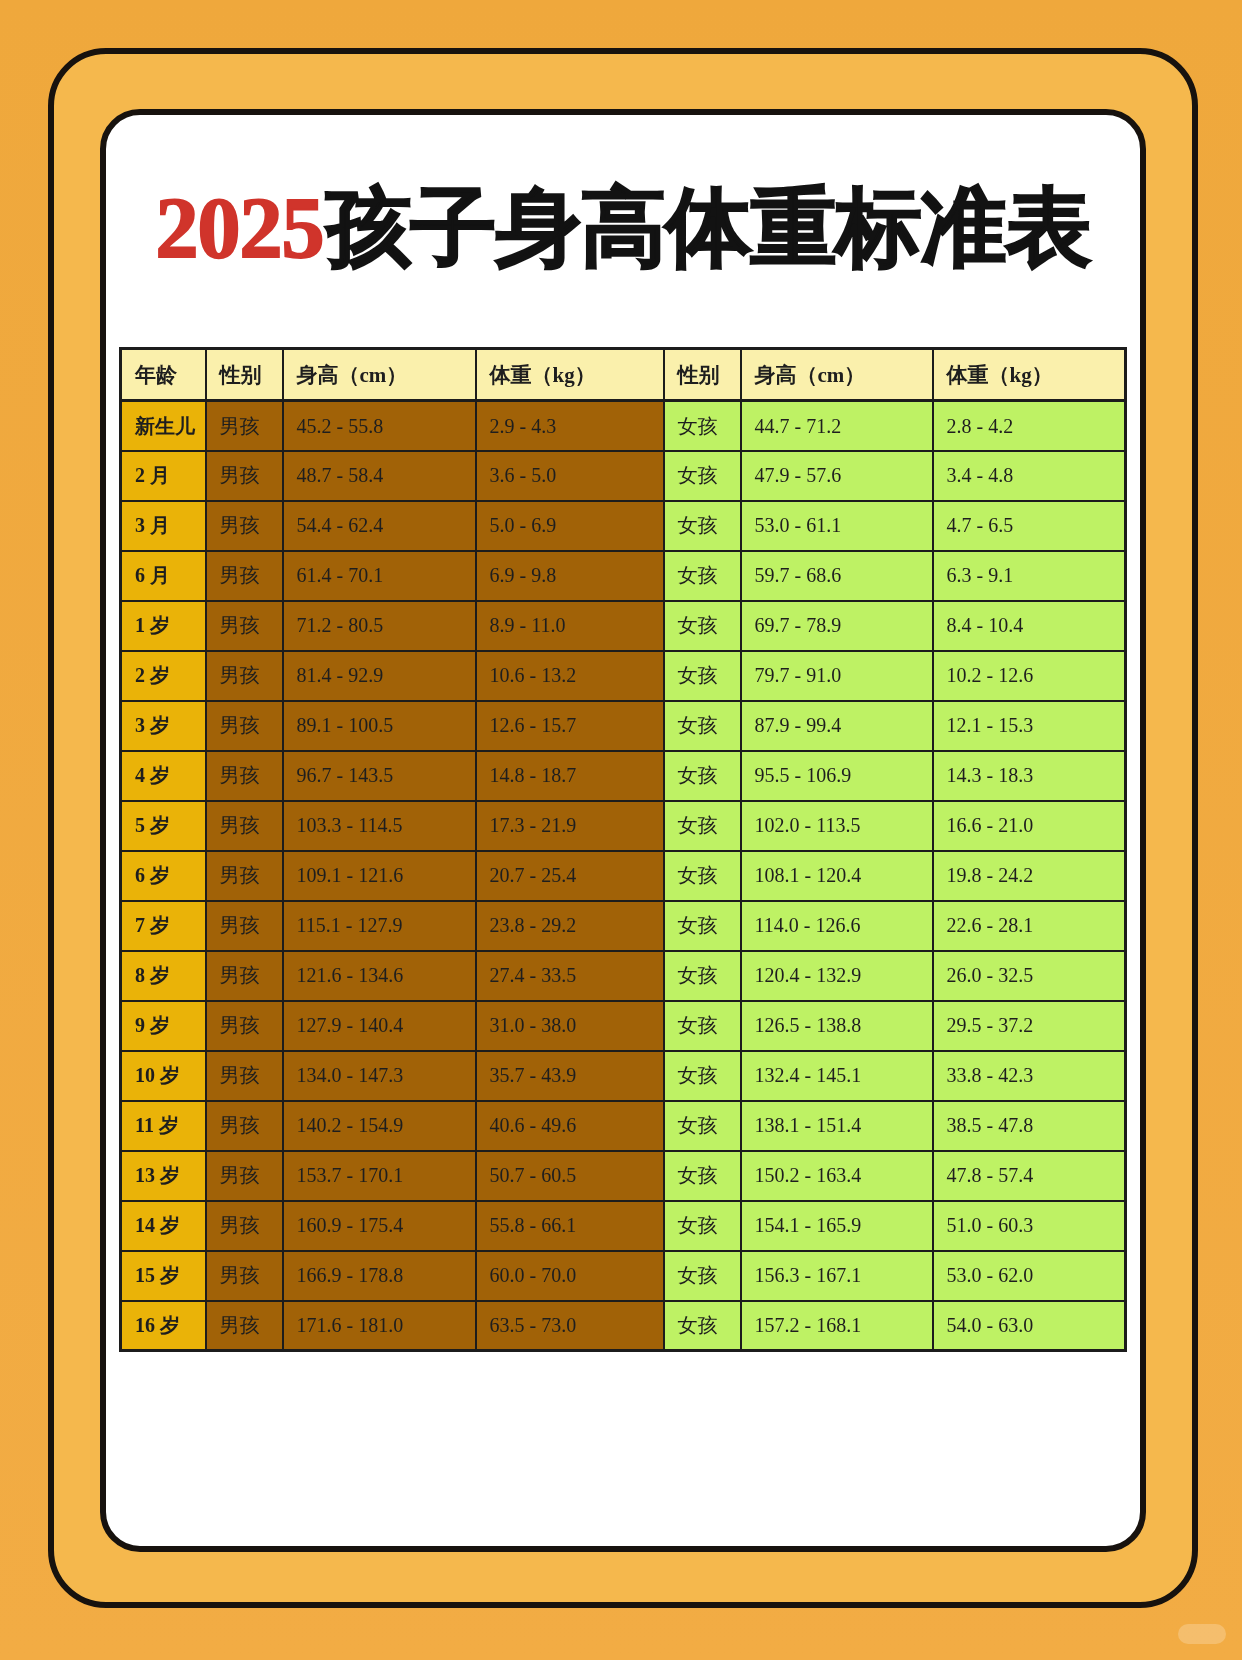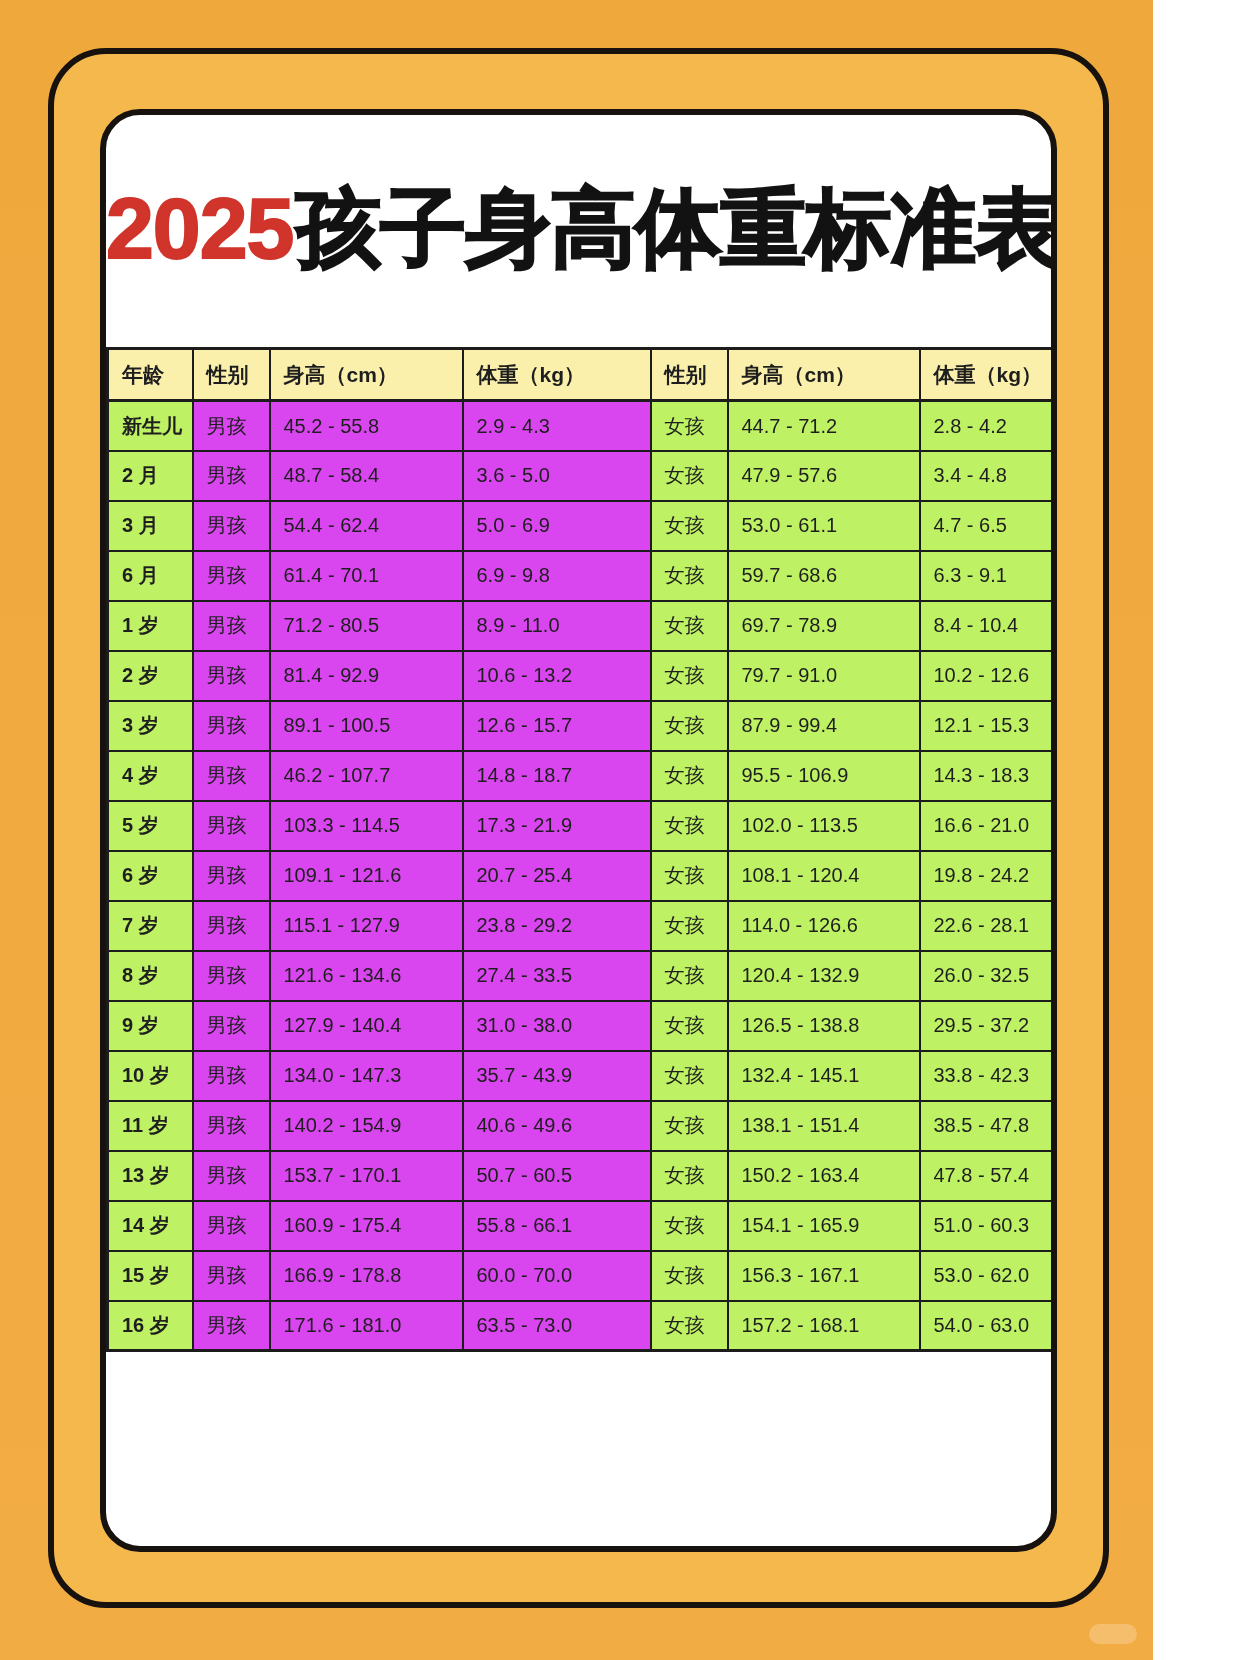--- a/index.html
+++ b/index.html
@@ -3,23 +3,24 @@
 <meta charset="utf-8">
 <style>
   * { margin: 0; padding: 0; box-sizing: border-box; }
   html, body { width: 1242px; height: 1660px; }
   body {
     font-family: "Liberation Sans", "DejaVu Sans", sans-serif;
     overflow: hidden;
   }
   .stage {
     position: relative;
-    width: 1153px;
+    width: 1242px;
     height: 1660px;
     background: linear-gradient(180deg, #EFA83C 0%, #F2AC44 100%);
+    font-family: Liberation Serif, serif;
   }
   .frame {
     position: absolute;
     left: 48px; top: 48px; right: 44px; bottom: 52px;
     background: #F5B84D;
     border: 6px solid #17120E;
     border-radius: 58px;
   }
   .card {
     position: absolute;
@@ -59,22 +60,22 @@
     overflow: hidden;
     white-space: nowrap;
   }
   table.standards thead th {
     background: #FAF0AC;
     font-weight: 700;
     font-size: 21px;
     height: 52px;
     border-bottom-width: 3px;
   }
-  td.col-age  { background: #bef264; font-weight: 700; }
-  td.col-boy  { background: #d946ef; font-weight: 400; }
+  td.col-age  { background: #eab308; font-weight: 700; }
+  td.col-boy  { background: #a16207; font-weight: 400; }
   td.col-girl { background: #bef264; font-weight: 400; }
   .watermark {
     position: absolute;
     right: 16px; bottom: 16px;
     width: 48px; height: 20px;
     border-radius: 10px;
     background: rgba(255,255,255,0.22);
   }
 </style>
 </head>
@@ -165,21 +166,21 @@
               <td class="col-boy">男孩</td>
               <td class="col-boy">89.1 - 100.5</td>
               <td class="col-boy">12.6 - 15.7</td>
               <td class="col-girl">女孩</td>
               <td class="col-girl">87.9 - 99.4</td>
               <td class="col-girl">12.1 - 15.3</td>
             </tr>
             <tr>
               <td class="col-age">4 岁</td>
               <td class="col-boy">男孩</td>
-              <td class="col-boy">46.2 - 107.7</td>
+              <td class="col-boy">96.7 - 143.5</td>
               <td class="col-boy">14.8 - 18.7</td>
               <td class="col-girl">女孩</td>
               <td class="col-girl">95.5 - 106.9</td>
               <td class="col-girl">14.3 - 18.3</td>
             </tr>
             <tr>
               <td class="col-age">5 岁</td>
               <td class="col-boy">男孩</td>
               <td class="col-boy">103.3 - 114.5</td>
               <td class="col-boy">17.3 - 21.9</td>

